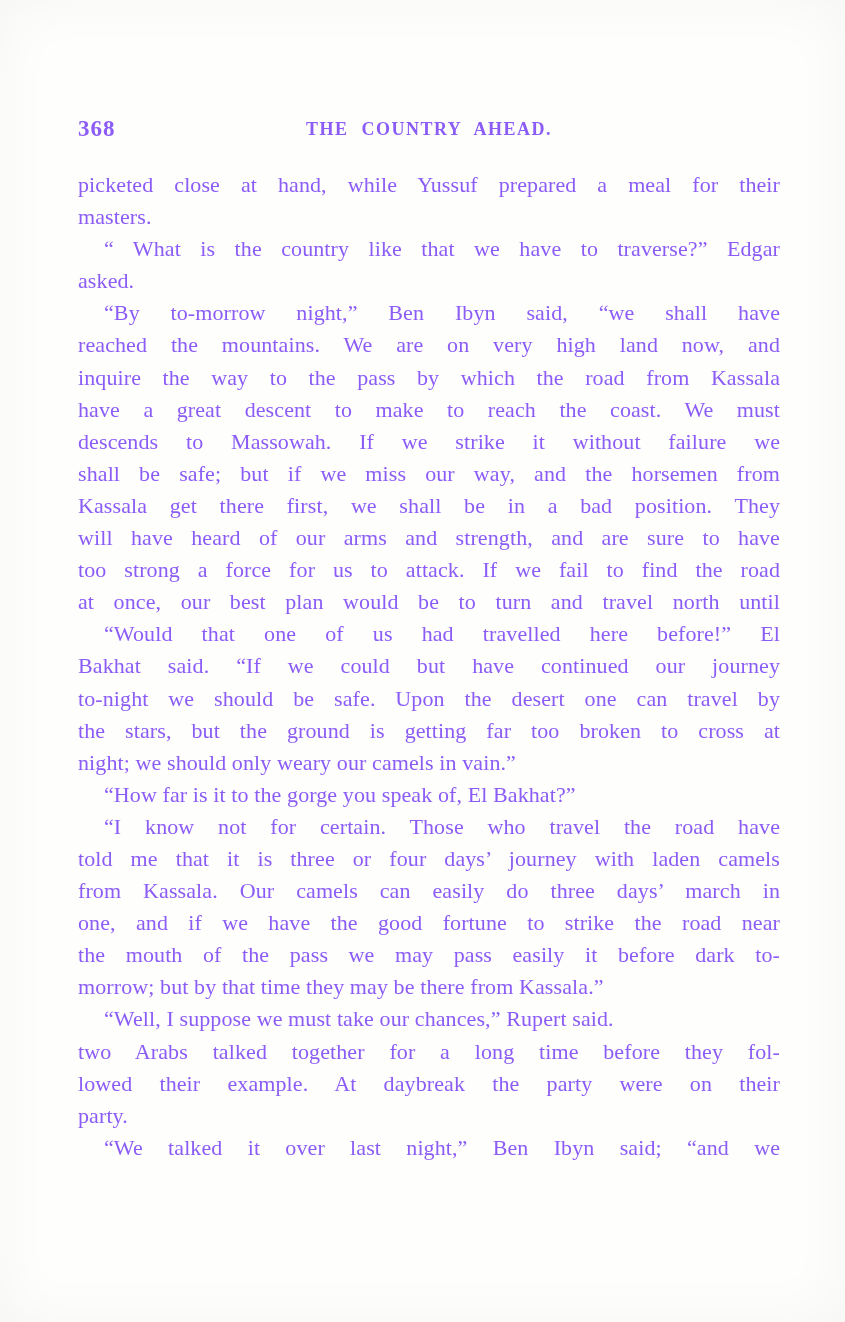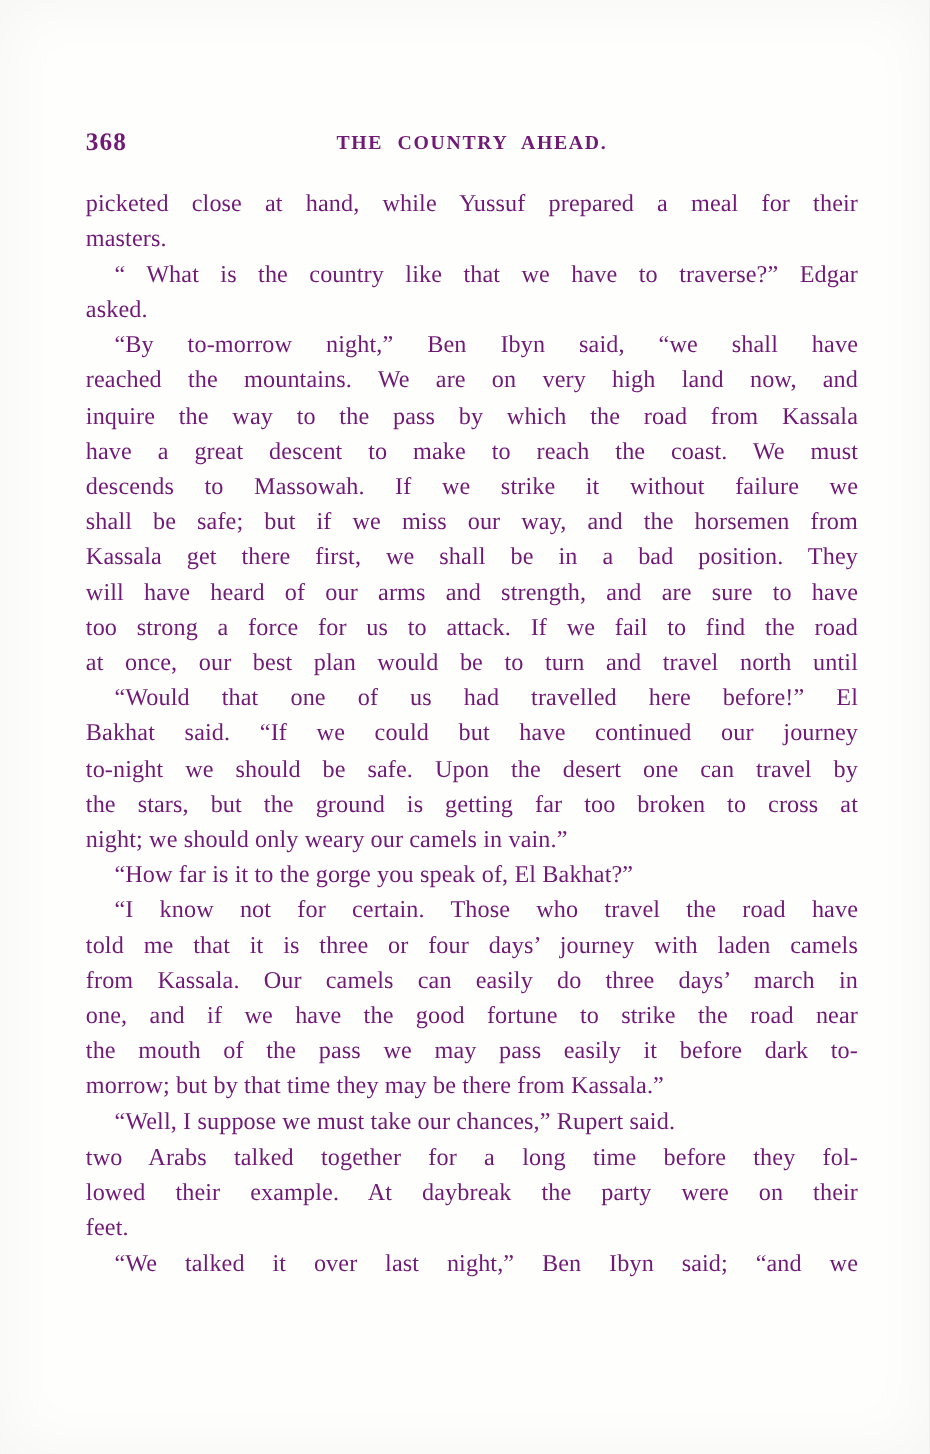--- a/index.html
+++ b/index.html
@@ -73,21 +73,21 @@
   }
   .line.justify.indent {
     
     text-indent: 26px;
     padding-left: 0;
   }
 </style>
 </head>
 <body>
 
-<div class="book-page" style="background: rgb(254, 254, 253); color: #701a75;">
+<div class="book-page" style="background: rgb(254, 254, 253); color: #8b5cf6;">
   <div class="page-header">
     <span class="page-number">368</span>
     <span class="running-header">THE COUNTRY AHEAD.</span>
   </div>
   <div class="text-block">
       <div class="line justify">picketed close at hand, while Yussuf prepared a meal for their</div>
       <div class="line">masters.</div>
       <div class="line indent justify">“ What is the country like that we have to traverse?” Edgar</div>
       <div class="line">asked.</div>
       <div class="line indent justify">“By to-morrow night,” Ben Ibyn said, “we shall have</div>
@@ -108,16 +108,16 @@
       <div class="line indent">“How far is it to the gorge you speak of, El Bakhat?”</div>
       <div class="line indent justify">“I know not for certain.  Those who travel the road have</div>
       <div class="line justify">told me that it is three or four days’ journey with laden camels</div>
       <div class="line justify">from Kassala.  Our camels can easily do three days’ march in</div>
       <div class="line justify">one, and if we have the good fortune to strike the road near</div>
       <div class="line justify">the mouth of the pass we may pass easily it before dark to-</div>
       <div class="line">morrow; but by that time they may be there from Kassala.”</div>
       <div class="line indent">“Well, I suppose we must take our chances,” Rupert said.</div>
       <div class="line justify">two Arabs talked together for a long time before they fol-</div>
       <div class="line justify">lowed their example.  At daybreak the party were on their</div>
-      <div class="line">feet.</div>
+      <div class="line">party.</div>
       <div class="line indent justify">“We talked it over last night,” Ben Ibyn said; “and we</div>
     </div>
 </div>
 
 </body></html>

